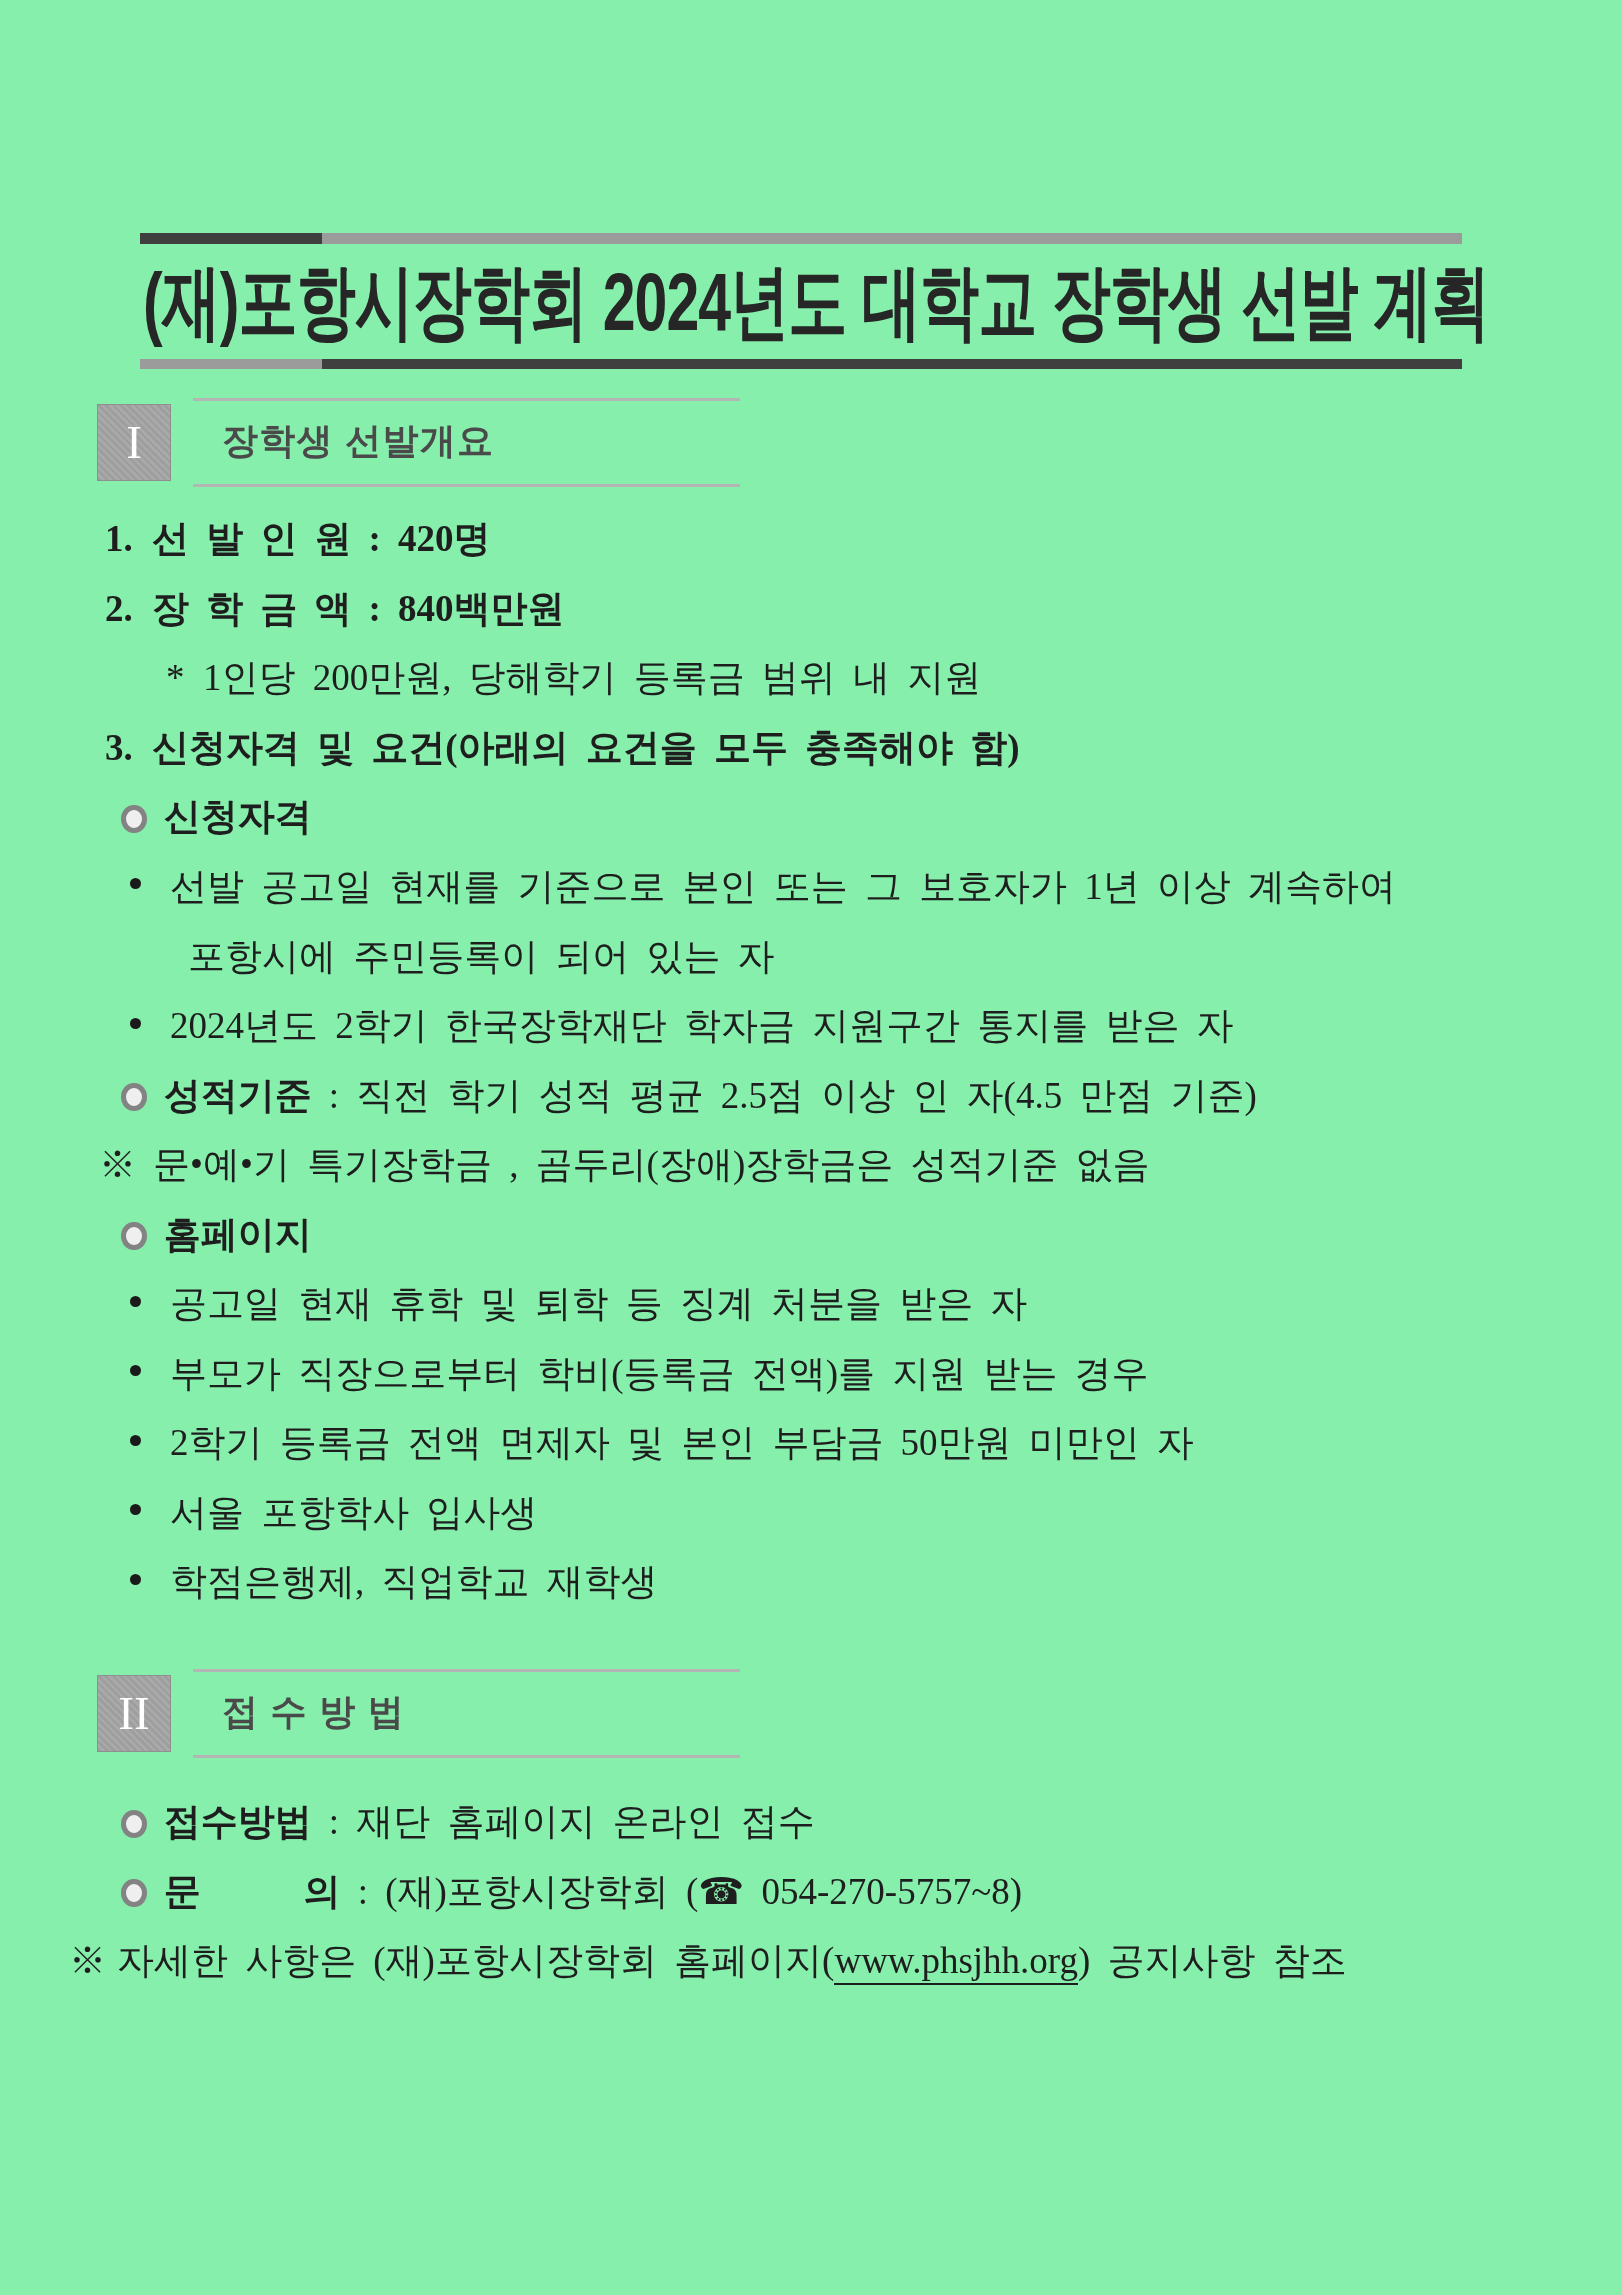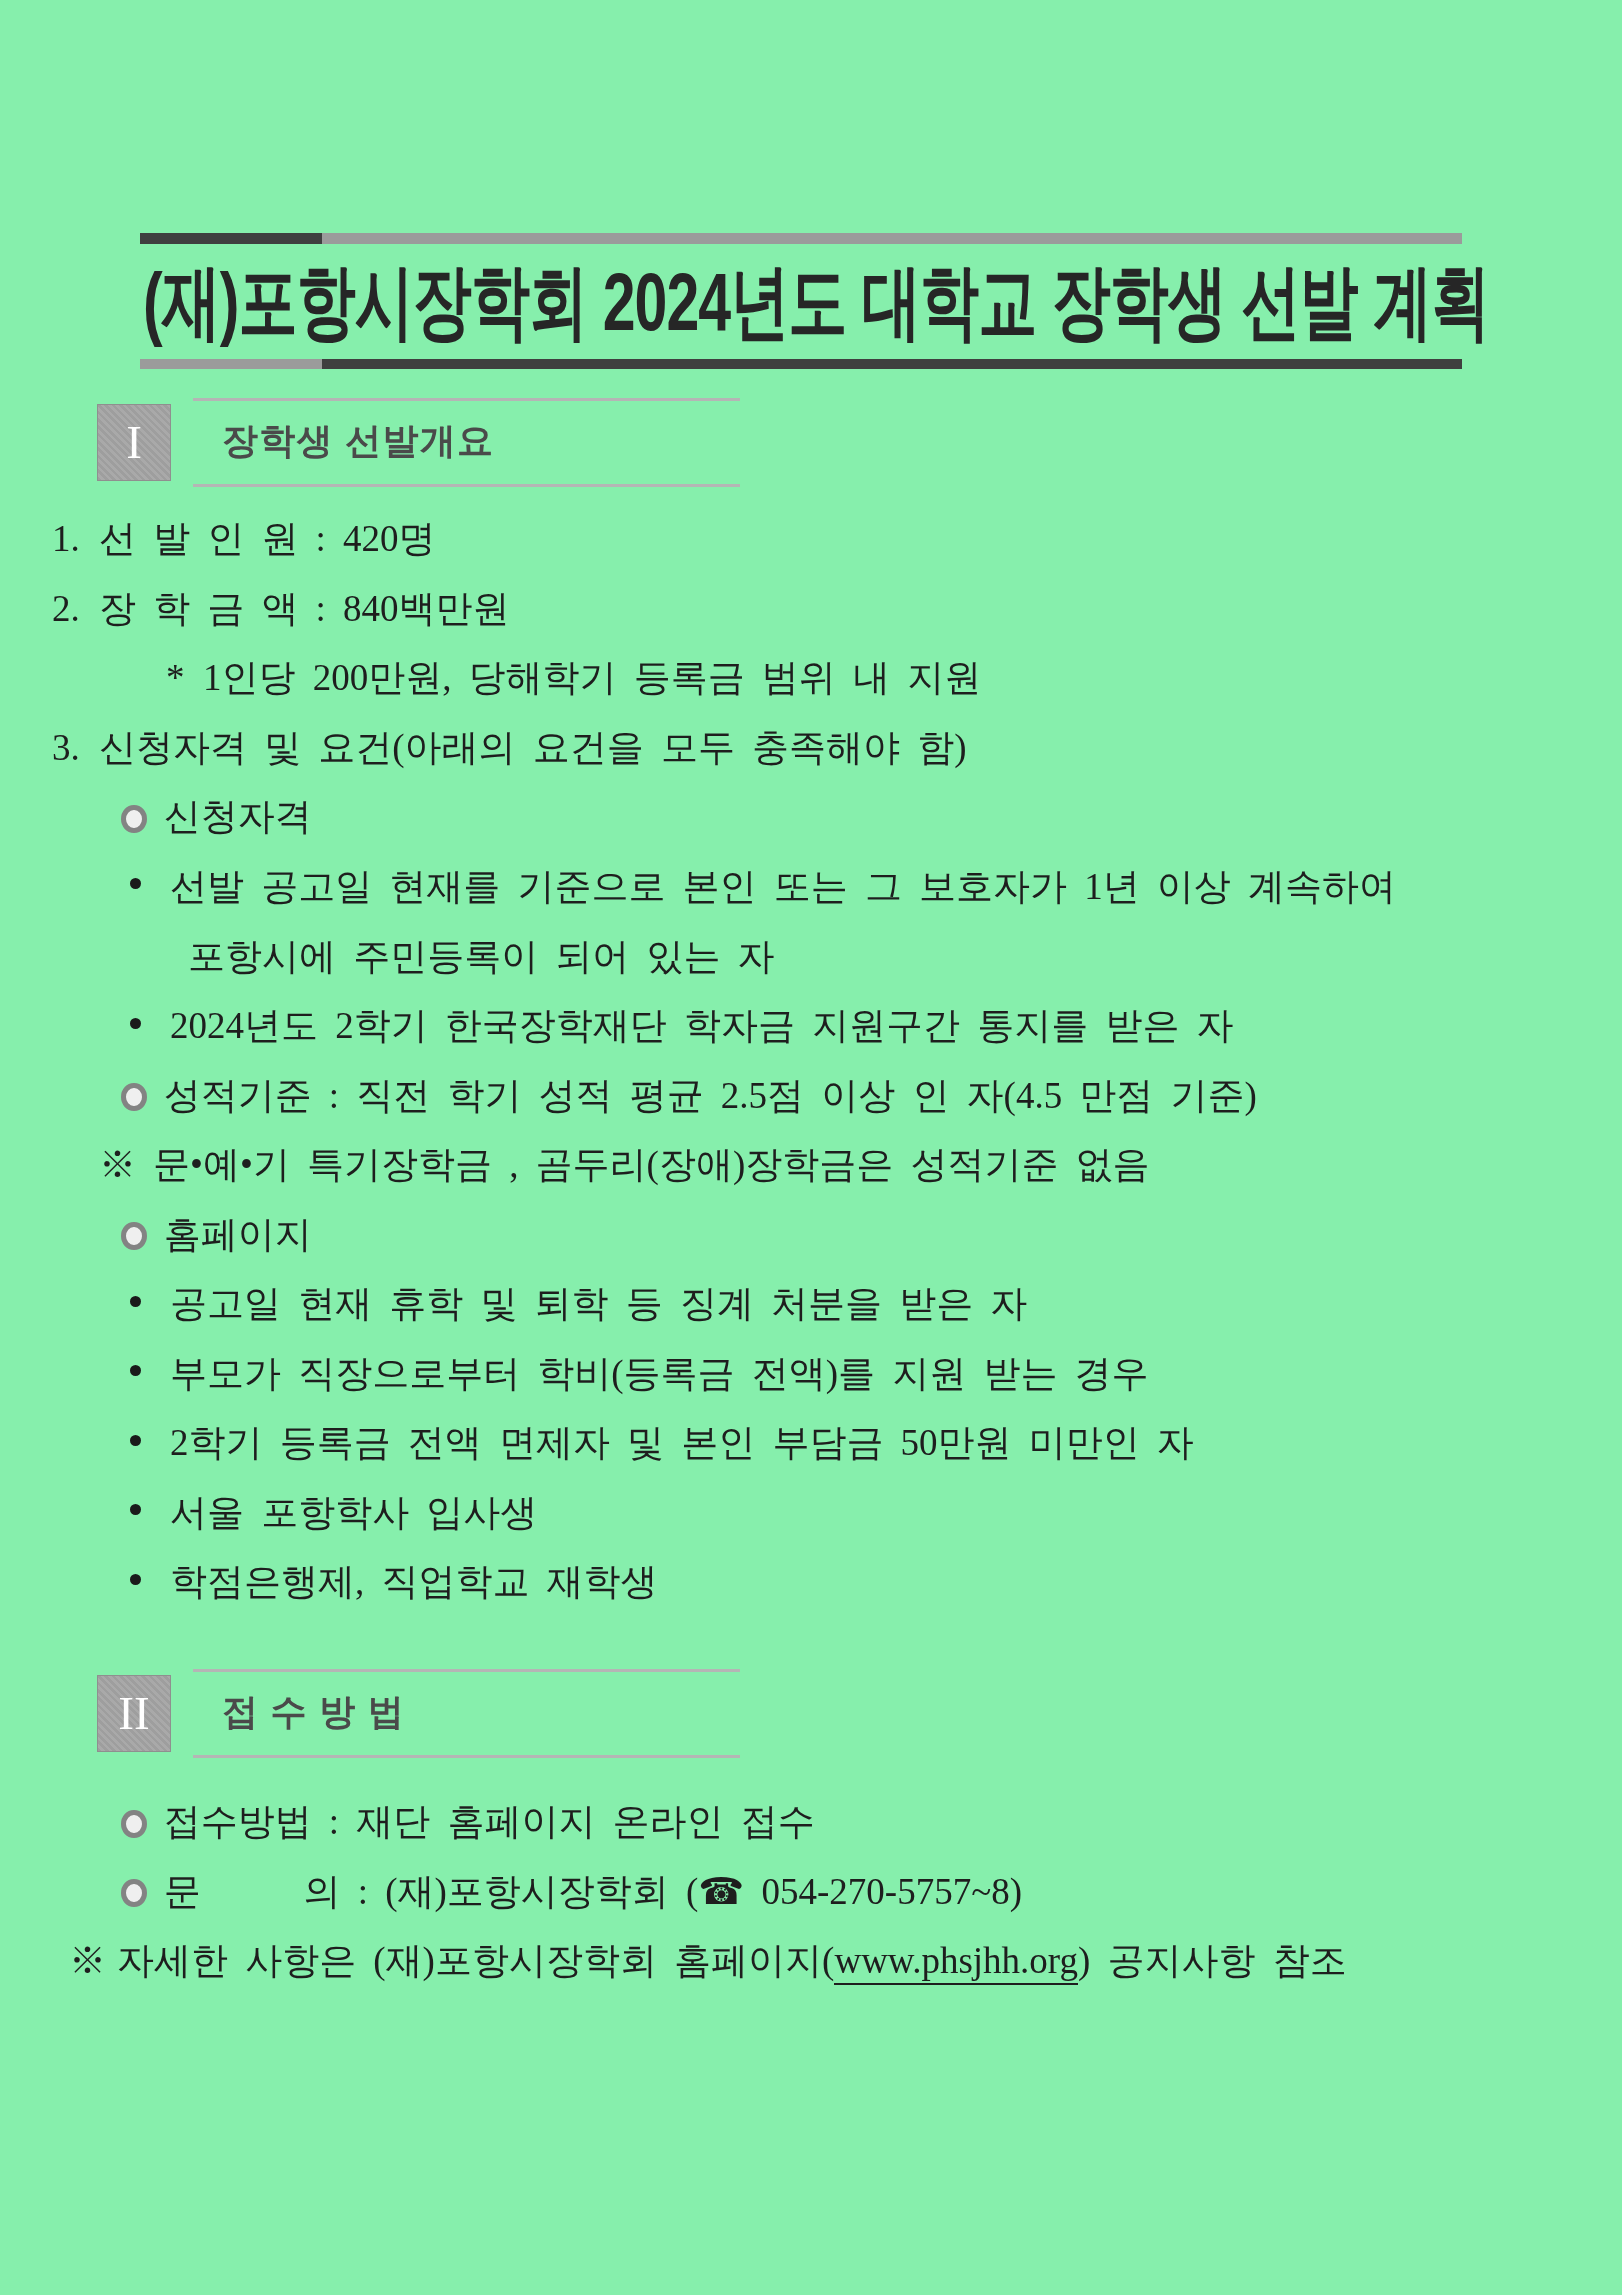--- a/index.html
+++ b/index.html
@@ -57,29 +57,29 @@
   .gap-after-header{height:31px;}
   .gap-before-sec2{height:38px;}
   .gap-after-header2{height:43px;}
   .line{
     font-size:37px;line-height:42px;
     margin-bottom:27.5px;
     word-spacing:7.9px;
     white-space:nowrap;
   }
   .line .mk{display:inline-block;}
-  .l-num{margin-left:52px;}      .l-num .mk{width:47px;}
+  .l-num{margin-left:105px;font-weight:bold;}      .l-num .mk{width:47px;}
   .l-star{margin-left:166px;}     .l-star .mk{width:37px;}
   .l-circle{margin-left:121px;}
   .l-bullet{margin-left:130px;}
   .l-cont{margin-left:188px;margin-top:28px;}
   .l-note{margin-left:99px;}     .l-note .mk{width:54px;}
   .l-dash{margin-left:98px;}     .l-dash .mk{width:56px;}
   .l-foot{margin-left:69px;margin-top:2.6px;} .l-foot .mk{width:48px;}
-  .lbl{font-weight:400;white-space:pre;}
+  .lbl{font-weight:700;white-space:pre;}
   .rest,.pre-sp{white-space:pre-wrap;}
   
   .ring{
     display:inline-block;width:15.7px;height:18.3px;
     border:5.9px solid #838383;border-radius:50%;
     background:#efefef;vertical-align:-3.9px;margin-right:17px;
   }
   
   .dot{
     display:inline-block;width:11px;height:11px;border-radius:50%;

